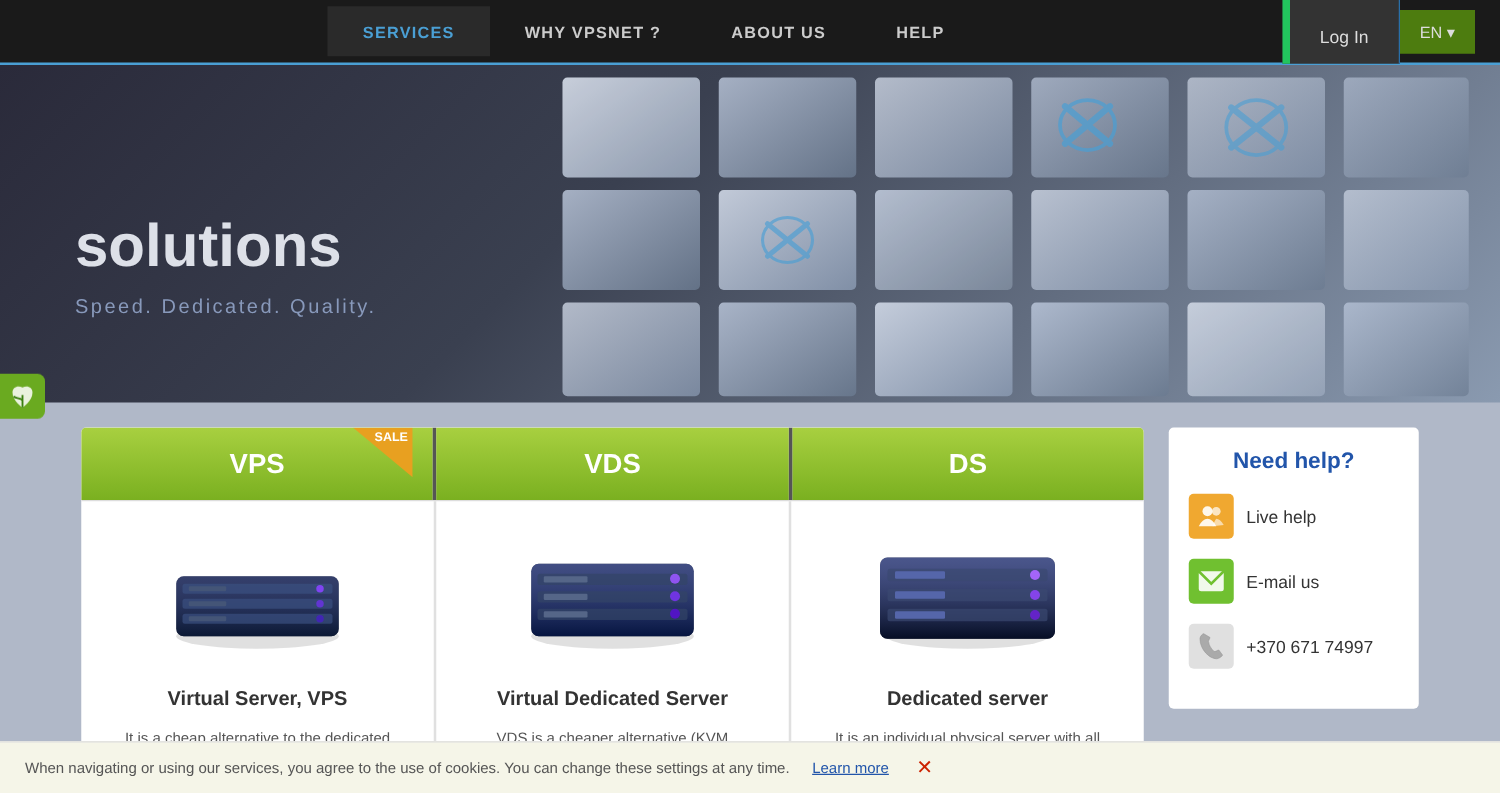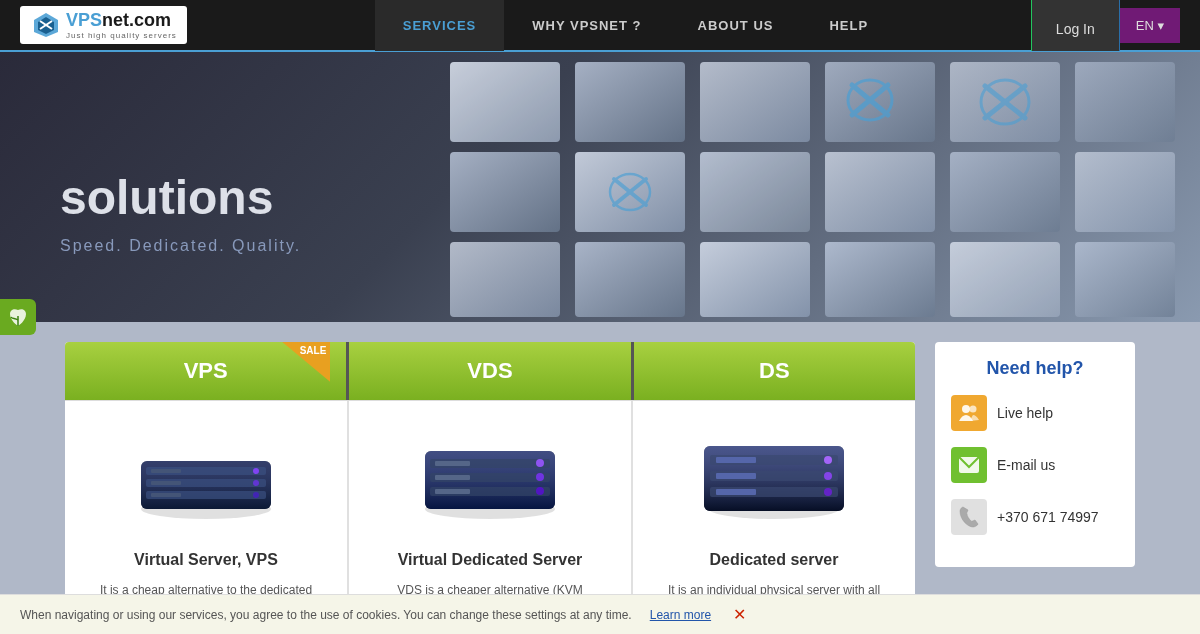--- a/index.html
+++ b/index.html
@@ -42,21 +42,21 @@
       display: flex;
       align-items: center;
       flex: 1;
       justify-content: center;
       gap: 0;
     }
     .nav-item {
       color: #ccc;
       text-decoration: none;
       padding: 0 28px;
-      height: 52px;
+      height: 40px;
       display: flex;
       align-items: center;
       font-size: 13px;
       font-weight: bold;
       letter-spacing: 1px;
       text-transform: uppercase;
       cursor: pointer;
     }
     .nav-item.active, .nav-item:hover {
       color: white;
@@ -71,25 +71,25 @@
       gap: 0;
     }
     .login-btn {
       background: #333;
       color: #ddd;
       border: none;
       padding: 22px 24px;
       height: 52px;
       font-size: 14px;
       cursor: pointer;
-      border-left: 1px solid #22c55e;
+      border-left: 6px solid #22c55e;
       border-right: 1px solid #2a6fa8;
     }
     .lang-btn {
-      background: #701a75;
+      background: #4d7c0f;
       color: #ddd;
       border: none;
       padding: 8px 16px;
       height: 35px;
       font-size: 13px;
       cursor: pointer;
     }
 
     
     .hero {
@@ -301,38 +301,20 @@
     
     svg.server-svg {
       width: 160px;
       height: 90px;
     }
   </style>
 </head>
 <body>
 
 <header class="header">
-  <div class="logo-area">
-    <div class="logo-box">
-      <div style="display:flex;align-items:center;gap:4px;">
-        <svg width="32" height="28" viewBox="0 0 32 28">
-          <polygon points="16,2 28,9 28,21 16,26 4,21 4,9" fill="#4a9fd4" opacity="0.9"></polygon>
-          <polygon points="16,6 24,11 24,19 16,23 8,19 8,11" fill="#1a6090"></polygon>
-          <line x1="10" y1="10" x2="22" y2="18" stroke="white" stroke-width="2"></line>
-          <line x1="22" y1="10" x2="10" y2="18" stroke="white" stroke-width="2"></line>
-        </svg>
-        <div>
-          <div class="logo-text">
-            <span>VPS</span>net.com
-          </div>
-          <div class="logo-sub">Just high quality servers</div>
-        </div>
-      </div>
-    </div>
-  </div>
   <nav>
     <a class="nav-item active">SERVICES</a>
     <a class="nav-item">WHY VPSNET ?</a>
     <a class="nav-item">ABOUT US</a>
     <a class="nav-item">HELP</a>
   </nav>
   <div class="header-right">
     <button class="login-btn">Log In</button>
     <button class="lang-btn">EN ▾</button>
   </div>

